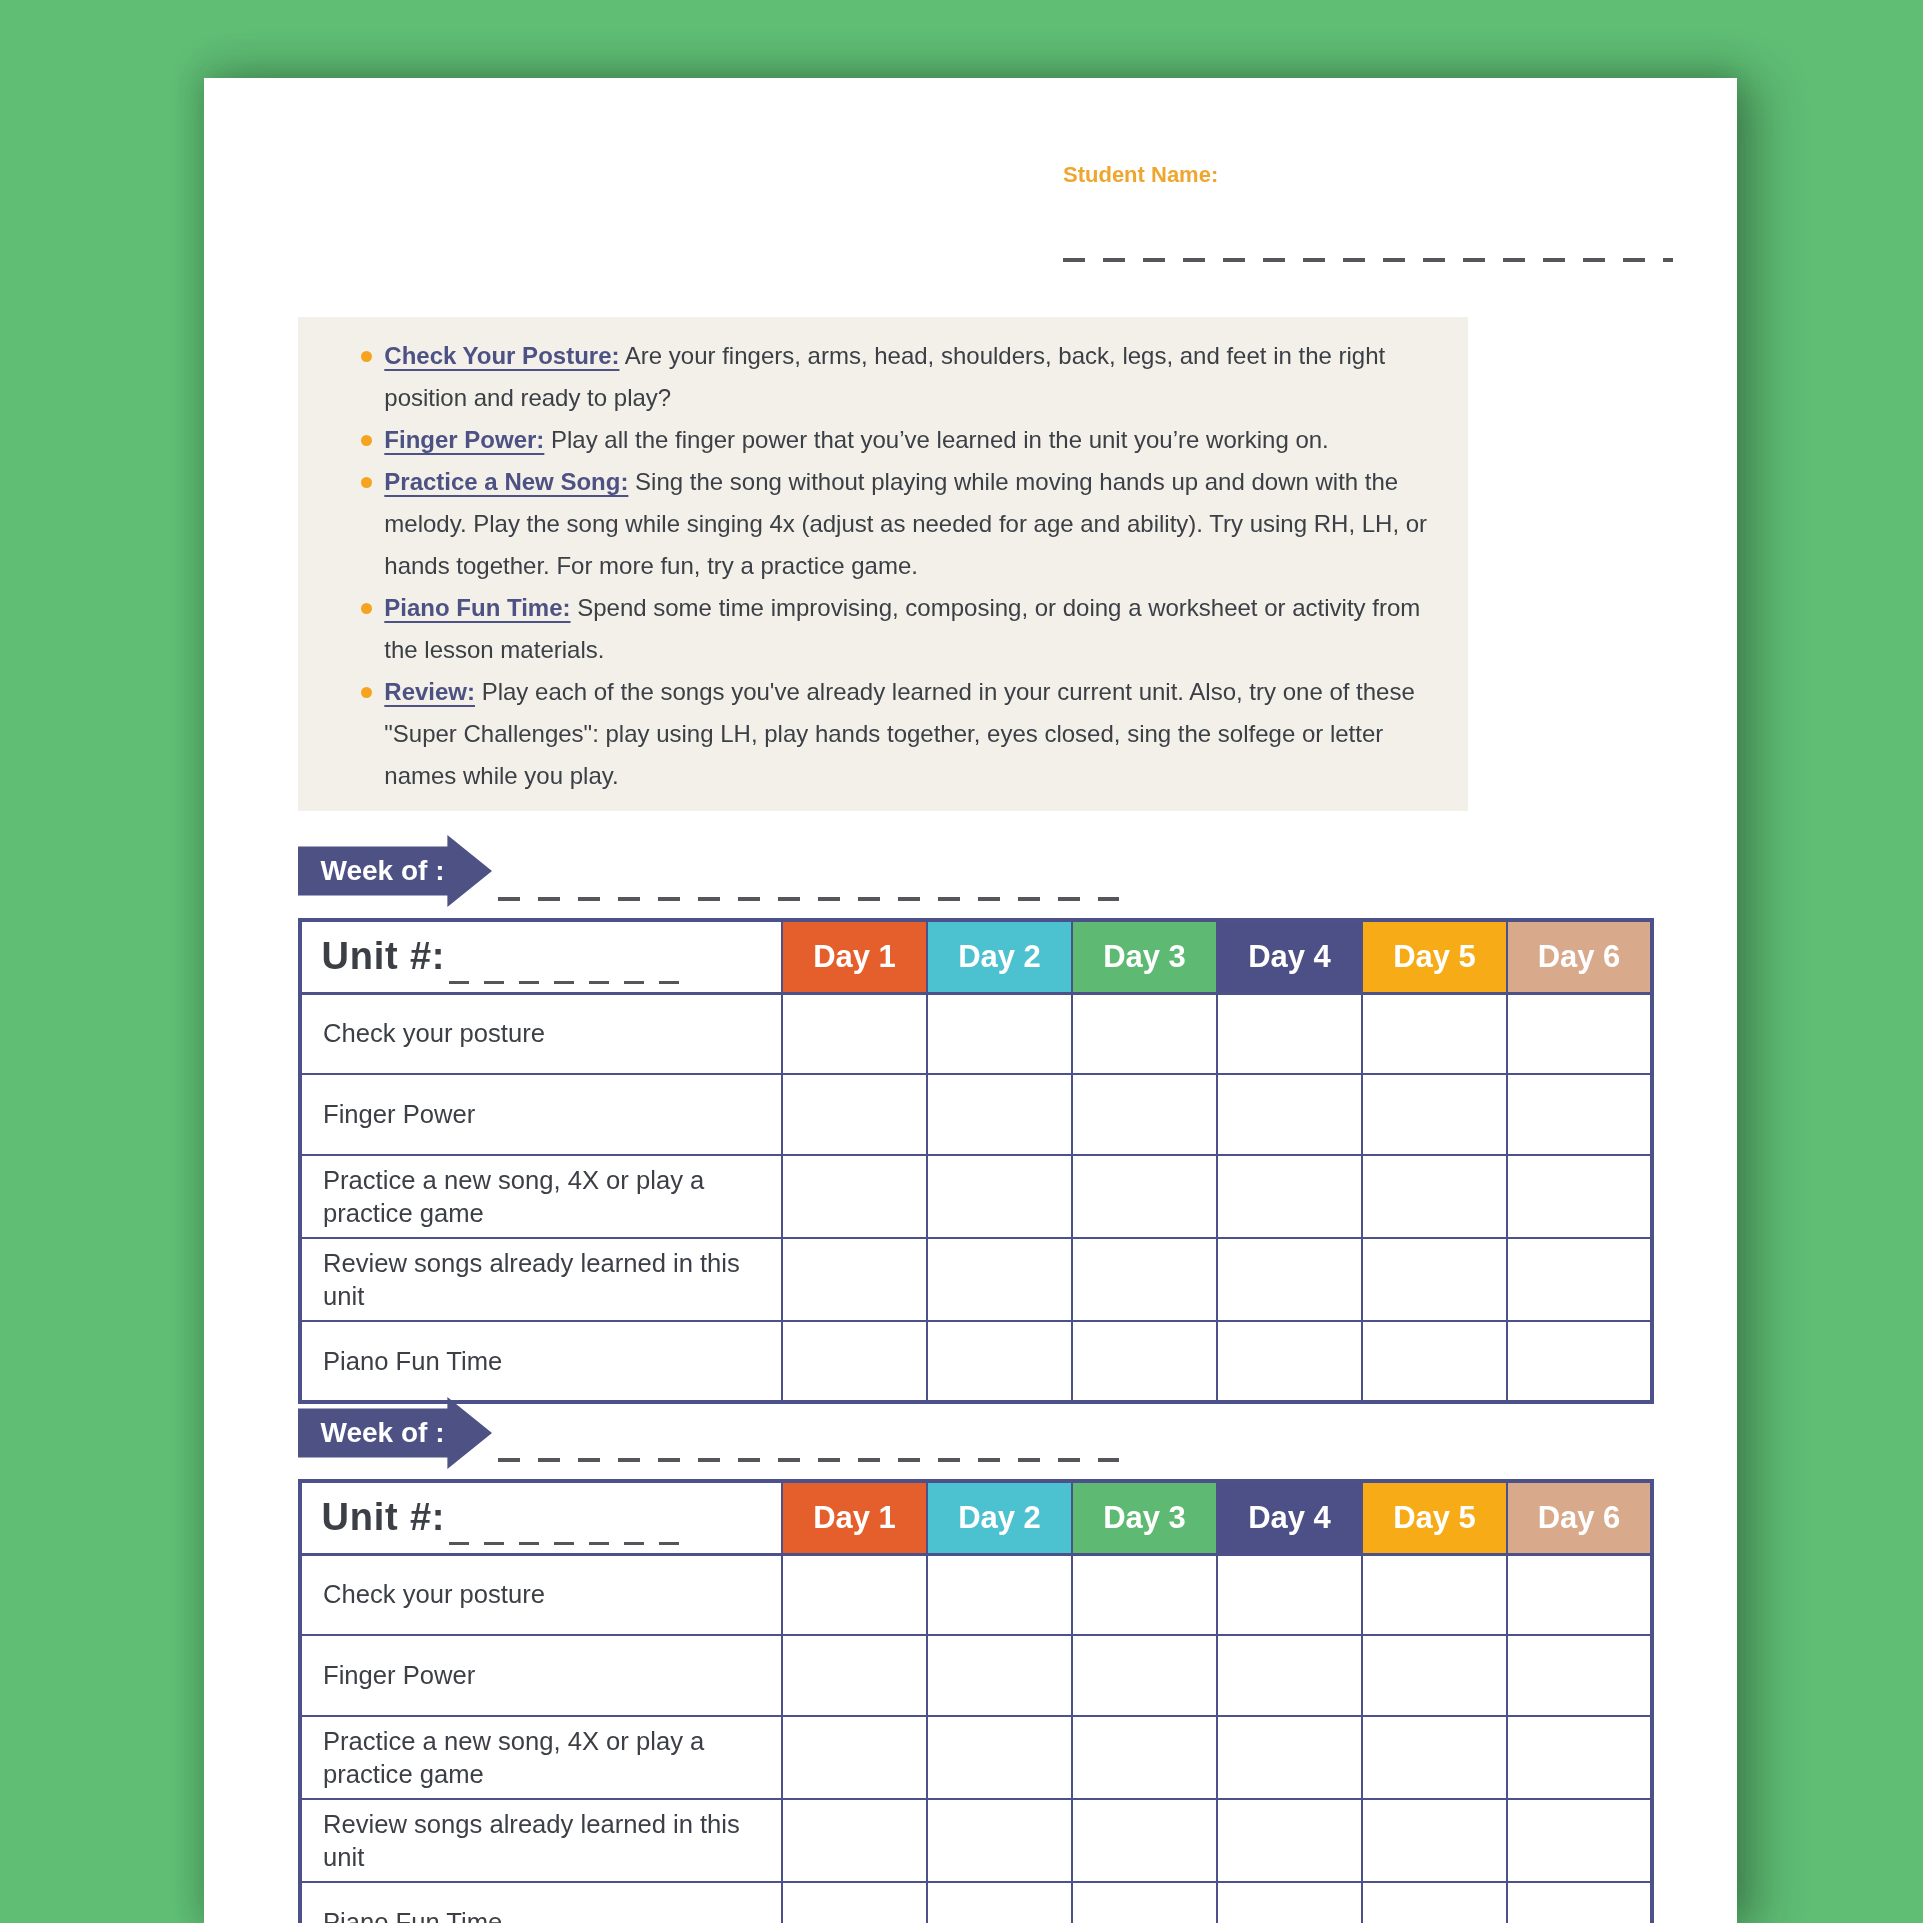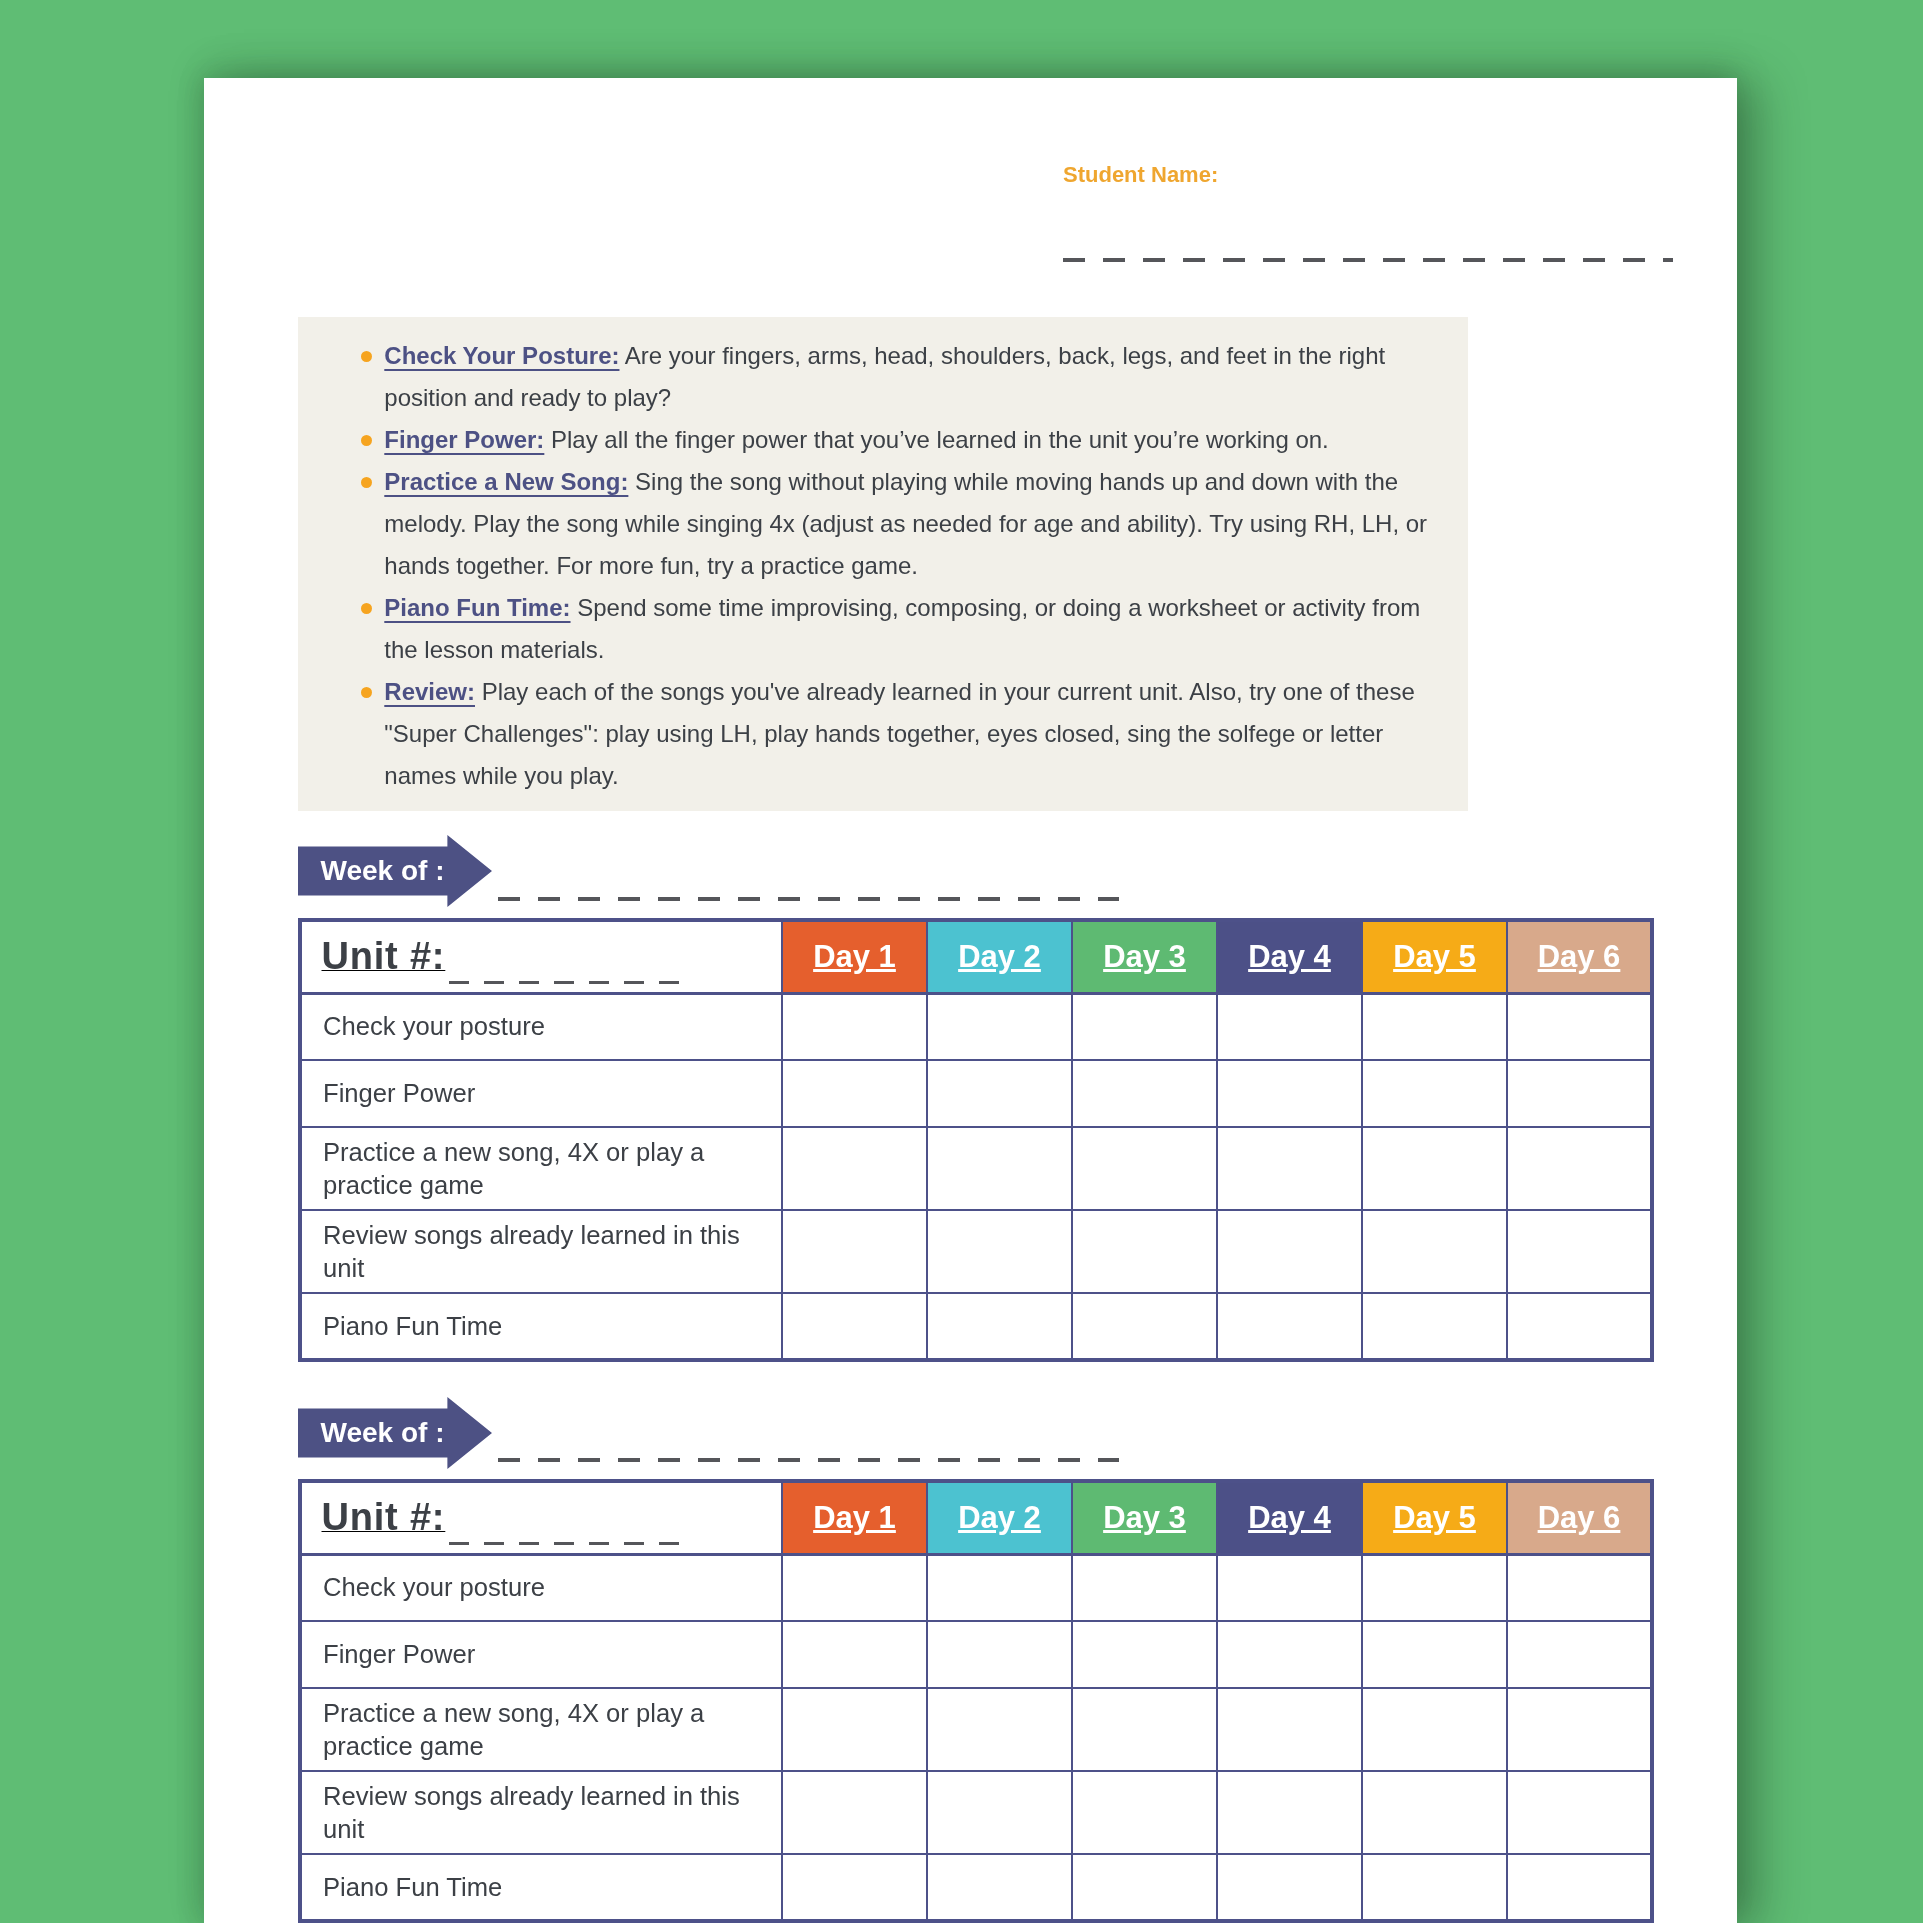--- a/index.html
+++ b/index.html
@@ -91,33 +91,33 @@
   
   table.practice{
     position:absolute; left:94px; width:1352px;
     border-collapse:collapse; table-layout:fixed; background:#fff;
     border:4.5px solid var(--table_border);
   }
   .table-1{top:840px;}
   .table-2{top:1401px;}
   table.practice td{border:2.3px solid var(--table_border);}
   tr.head-row{height:73px;}
-  tr.head-row td{border-bottom-width:3.8px;text-decoration:underline;}
+  tr.head-row td{border-bottom-width:3.8px;}
   td.unit-cell{position:relative; padding-left:19.5px; vertical-align:middle; background:#fff;}
   .unit-label{font-size:38px; font-weight:bold; color:var(--text_dark); letter-spacing:0.8px;}
   .unit-line{
     position:absolute; left:147px; bottom:7.5px; width:237px; height:3px;
     background:repeating-linear-gradient(90deg, var(--dash_gray) 0 19.5px, transparent 19.5px 35px);
   }
   td.day{
     color:#fff; font-size:31px; font-weight:bold; text-align:center; vertical-align:middle;
   }
   .day-0{background:var(--day1);margin-left:16px;} .day-1{background:var(--day2);} .day-2{background:var(--day3);}
   .day-3{background:var(--day4);} .day-4{background:var(--day5);} .day-5{background:var(--day6);}
-  tr.task-row{height:67px;}
+  tr.task-row{height:81px;}
   td.task{
     font-size:25.6px; color:var(--text_dark); line-height:33px;
     padding:7.5px 25.6px 7.5px 21px; vertical-align:middle; background:#fff;
   }
   td.mark-cell{background:#fff;}
 </style>
 </head>
 <body>
 
 <div class="paper">

